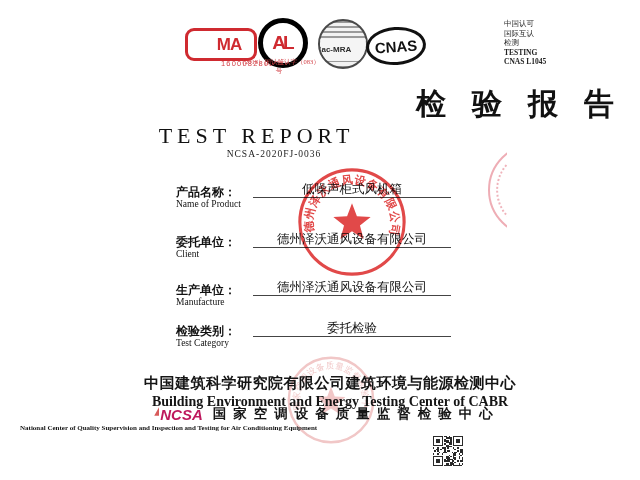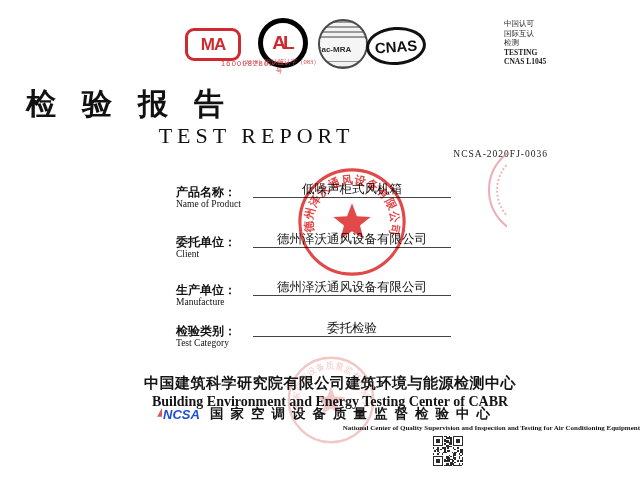--- a/index.html
+++ b/index.html
@@ -4,68 +4,68 @@
 <style>
   html,body{margin:0;padding:0;background:#fff;}
   .page{
     position:relative;width:640px;height:480px;background:#ffffff;overflow:hidden;
     font-family:"Liberation Serif","DejaVu Serif",serif;color:#1b1b1b;
   }
   .abs{position:absolute;}
 
   
   .cma-box{left:185px;top:28px;width:50px;height:27px;border:3px solid #cf2a30;border-radius:9px;
-    display:flex;align-items:center;justify-content:center;}
+    display:flex;align-items:center;justify-content:center;padding-left:16px;}
   .cma-box span{color:#cf2a30;font-family:"Liberation Sans",sans-serif;font-weight:bold;font-size:17px;letter-spacing:-1px;}
   .cma-number{left:185px;top:59px;color:#d4444a;font-family:"Liberation Sans",sans-serif;font-size:7.5px;letter-spacing:1.2px;margin-left:36px;}
   .cal-circle{left:258px;top:18px;width:40px;height:40px;border:5px solid #000000;border-radius:50%;
     display:flex;align-items:center;justify-content:center;}
   .cal-circle span{color:#cf2a30;font-family:"Liberation Sans",sans-serif;font-weight:bold;font-size:19px;letter-spacing:-3px;transform:translateX(-1px);}
   .cal-caption{left:236px;top:58px;width:86px;color:#d4444a;font-size:6.5px;text-align:center;}
   .ilac-circle{left:318px;top:19px;width:46px;height:46px;border-radius:50%;border:2px solid #4a4a4a;
     background:repeating-linear-gradient(#9a9a9a 0 1.5px,#f2f2f2 1.5px 5px);overflow:hidden;}
   .ilac-band{position:absolute;left:-3px;top:18px;width:52px;height:21px;background:#f5f5f5;
     display:flex;align-items:center;}
   .ilac-band span{color:#2c2c2c;font-family:"Liberation Sans",sans-serif;font-weight:bold;font-size:8px;}
   .cnas-ellipse{left:366px;top:27px;width:54px;height:32px;border:3px solid #111;border-radius:50%;
     display:flex;align-items:center;justify-content:center;transform:rotate(-4deg);}
   .cnas-ellipse span{color:#111;font-family:"Liberation Sans",sans-serif;font-weight:bold;font-size:15px;letter-spacing:0;}
   .accr{left:459px;top:19px;font-size:7.5px;line-height:9.5px;color:#222;font-family:Liberation Serif, serif;margin-left:45px;}
   .accr .b{font-weight:bold;}
 
   
-  .title-zh{left:0;top:84px;width:640px;text-align:left;font-size:30px;font-weight:bold;
+  .title-zh{left:0;top:84px;width:640px;text-align:right;font-size:30px;font-weight:bold;
     letter-spacing:26px;text-indent:26px;color:#111;}
   .title-en{left:0;top:123px;width:508px;text-align:center;font-size:22px;letter-spacing:5px;text-indent:5px;color:#111;}
-  .report-no{left:0;top:149px;width:548px;text-align:right;font-size:9.5px;letter-spacing:1px;color:#222;}
+  .report-no{left:0;top:149px;width:548px;text-align:center;font-size:9.5px;letter-spacing:1px;color:#222;}
 
   
   .frow .lab{position:absolute;left:176px;font-size:12px;font-weight:600;color:#111;}
   .frow .sub{position:absolute;left:176px;font-size:9.5px;color:#111;}
   .frow .line{position:absolute;left:253px;width:198px;border-bottom:1px solid #444;height:0;}
   .frow .val{position:absolute;left:253px;width:198px;text-align:center;font-size:12.5px;color:#111;}
 
   
   .seal{mix-blend-mode:multiply;}
   .edge-stamp-clip{left:487px;top:141px;width:20px;height:96px;overflow:hidden;}
   .edge-stamp-ring{position:absolute;left:1px;top:2px;width:90px;height:90px;border-radius:50%;
     border:2px solid rgba(226,118,132,0.6);}
   .edge-stamp-inner{position:absolute;left:9px;top:10px;width:74px;height:74px;border-radius:50%;
     border:2px dotted rgba(226,118,132,0.55);}
 
   
   .foot1{left:20px;top:374px;width:620px;text-align:center;font-size:15px;font-weight:bold;color:#151515;letter-spacing:0.5px;}
   .foot2{left:20px;top:394px;width:620px;text-align:center;font-size:14px;font-weight:bold;color:#151515;}
   .foot3{left:20px;top:404px;width:620px;text-align:center;font-weight:bold;color:#151515;}
   .foot3 .ncsa{display:inline-block;vertical-align:middle;font-family:"Liberation Sans",sans-serif;
-    font-weight:bold;font-style:italic;font-size:13px;color:#1d4ed8;letter-spacing:0;margin-right:10px;position:relative;}
+    font-weight:bold;font-style:italic;font-size:15px;color:#be185d;letter-spacing:0;margin-right:10px;position:relative;}
   .foot3 .ncsa::before{content:"";position:absolute;left:-6px;top:1px;width:5px;height:9px;background:#d85a5a;
     clip-path:polygon(0 100%,100% 0,100% 100%);}
   .foot3 .zh2{display:inline-block;vertical-align:middle;font-size:13.5px;letter-spacing:7px;}
-  .foot4{left:20px;top:424px;width:620px;text-align:right;font-size:7px;font-weight:bold;color:#151515;}
+  .foot4{left:20px;top:424px;width:620px;text-align:left;font-size:7px;font-weight:bold;color:#151515;}
 
   .qr{left:433px;top:436px;width:30px;height:30px;}
   .qr svg{display:block;width:30px;height:30px;}
 </style>
 </head>
 <body>
 
 <div class="page">
 
   <div class="abs cma-box">

